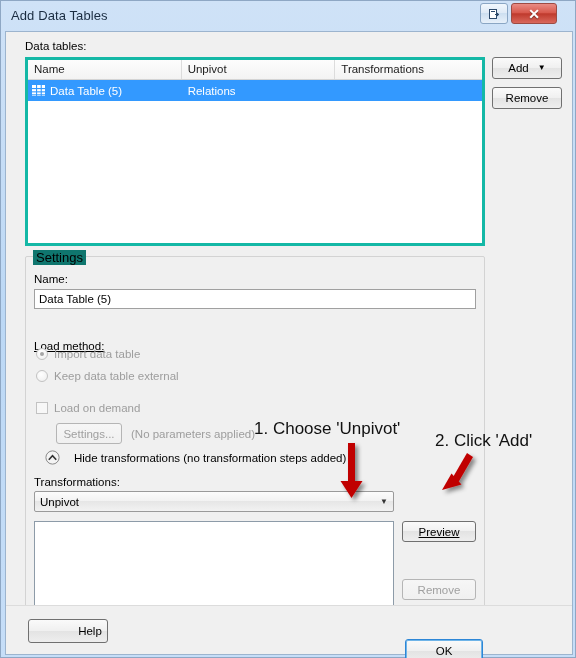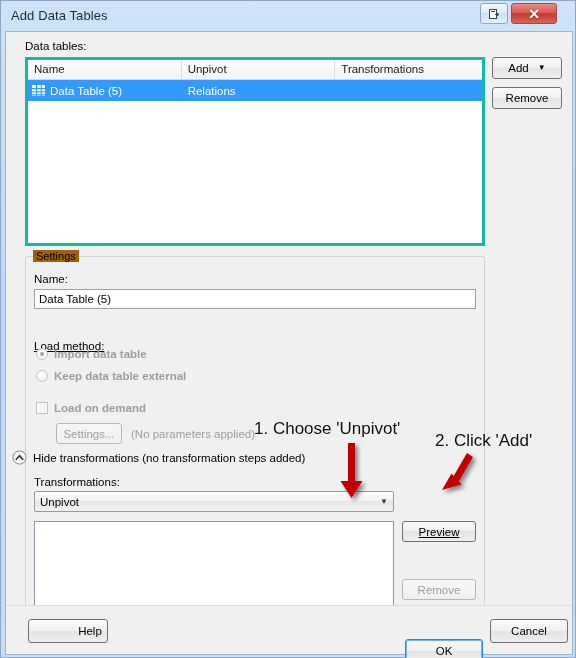--- a/index.html
+++ b/index.html
@@ -192,23 +192,23 @@
   .groupbox {
     position: absolute;
     box-sizing: border-box;
     border: 1px solid #d3d3d3;
     border-radius: 2px;
   }
   .groupbox-title {
     position: absolute;
     top: -7px;
     left: 7px;
-    background: #a16207;
+    background: #0f766e;
     padding: 0 3px;
-    font-size: 11px;
+    font-size: 13px;
     color: #000;
     white-space: nowrap;
   }
 
   
   .textbox {
     position: absolute;
     box-sizing: border-box;
     background: #ffffff;
     border: 1px solid #a0a0a0;
@@ -218,21 +218,20 @@
     padding: 0 0 0 4px;
     line-height: 18px;
   }
 
   
   .radio-row, .check-row {
     position: absolute;
     display: flex;
     align-items: flex-end;
     white-space: nowrap;
-    font-weight: bold;
   }
   .radio-dot {
     width: 12px; height: 12px;
     box-sizing: border-box;
     border-radius: 50%;
     border: 1px solid #c2c2c2;
     background: radial-gradient(circle at 40% 35%, #ffffff 0%, #f2f2f2 70%, #e6e6e6 100%);
     margin-right: 6px;
     position: relative;
     flex: 0 0 auto;
@@ -405,21 +404,21 @@
     <div class="check-row" style="left:30px; top:370px;">
       <span class="check-square"></span>
       <span class="label disabled" style="position:static;">Load on demand</span>
     </div>
 
     <div class="btn disabled" style="left:50px; top:391px; width:66px; height:21px;">
       <span>Settings...</span>
     </div>
     <div class="label disabled" style="left:125px; top:396px;">(No parameters applied)</div>
 
-    <div class="expander" style="left:6px; top:418px;">
+    <div class="expander" style="left:39px; top:418px;gap:8px;">
       <svg class="expander-circle" viewBox="0 0 15 15">
         <circle cx="7.5" cy="7.5" r="6.6" fill="#f4f4f4" stroke="#8a8a8a" stroke-width="1"></circle>
         <path d="M4.3 9.2 L7.5 5.6 L10.7 9.2" fill="none" stroke="#333333" stroke-width="1.6" stroke-linecap="square"></path>
       </svg>
       <span class="label" style="position:static;">Hide transformations (no transformation steps added)</span>
     </div>
 
     <div class="label" style="left:28px; top:444px;">Transformations:</div>
 
     <div class="combo" style="left:28px; top:459px; width:360px; height:21px;">
@@ -437,23 +436,20 @@
       <span>Remove</span>
     </div>
 
     <div class="bottom-bar"></div>
 
     <div class="btn" style="left:22px; top:587px; width:80px; height:24px;padding-left:44px;">
       <span>Help</span>
     </div>
     <div class="btn default" style="left:399px; top:587px; width:78px; height:24px;margin-top:20px;">
       <span>OK</span>
-    </div>
-    <div class="btn" style="left:484px; top:587px; width:78px; height:24px;">
-      <span>Cancel</span>
     </div>
 
   </div>
 
   <div class="anno-text" style="left:253px; top:418px;">1. Choose 'Unpivot'</div>
   <div class="anno-text" style="left:434px; top:430px;">2. Click 'Add'</div>
 
   <svg class="anno-arrow" style="left:0; top:0;" width="576" height="658">
     <defs>
       <filter id="annoShadow" x="-40%" y="-40%" width="190%" height="190%">

